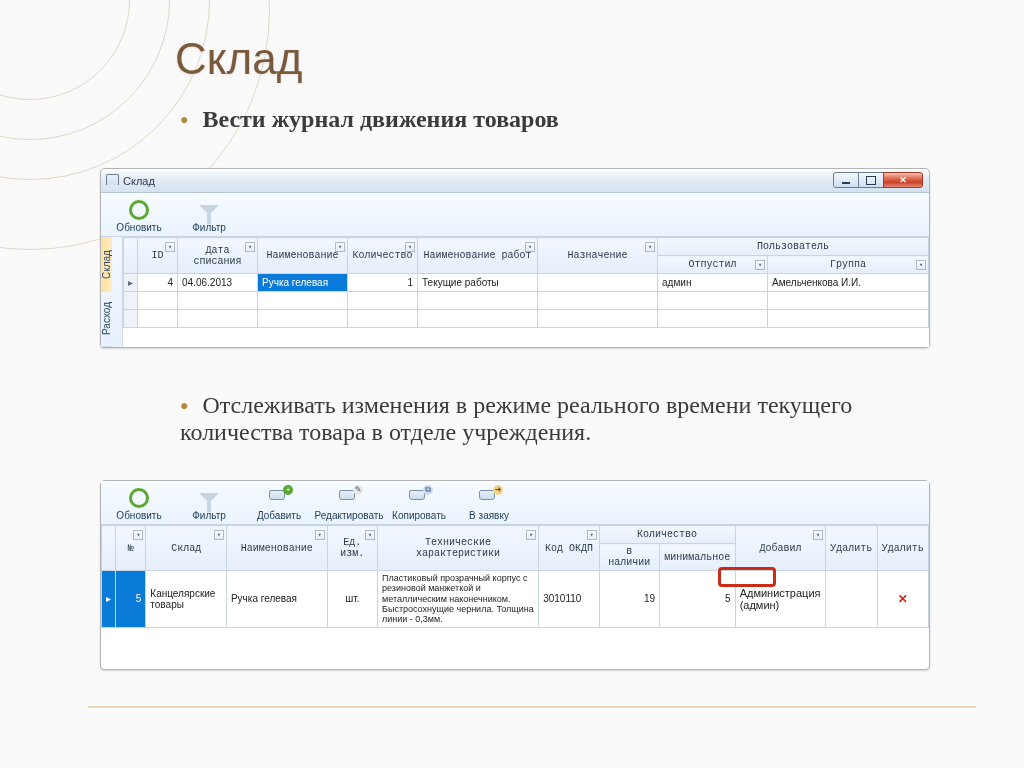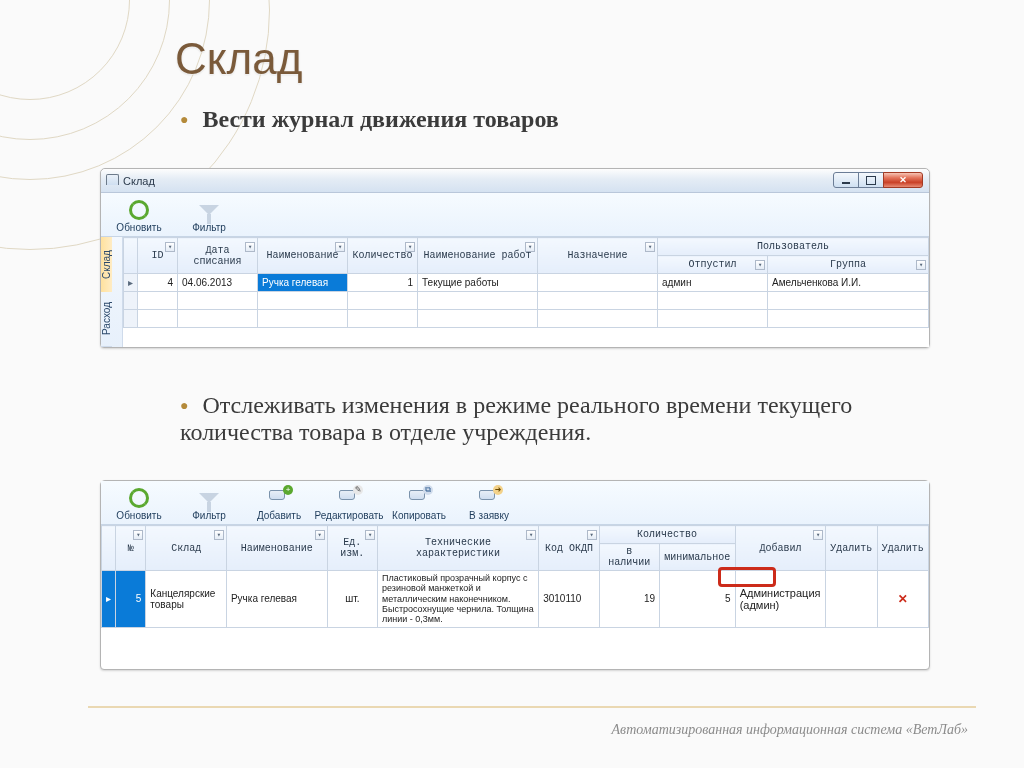--- a/index.html
+++ b/index.html
@@ -301,14 +301,13 @@
             <td style="text-align:center"><span class="del-x">✕</span></td>
           </tr>
         </tbody>
           </table>
         <div class="red-box" style="left:617px; top:42px; width:58px; height:20px;"></div>
       </div>
     </div>
   </div>
 
   <div class="footer-line"></div>
-  <div class="footer-text">Автоматизированная информационная система «ВетЛаб»</div>
 </div>
 
 </body></html>

